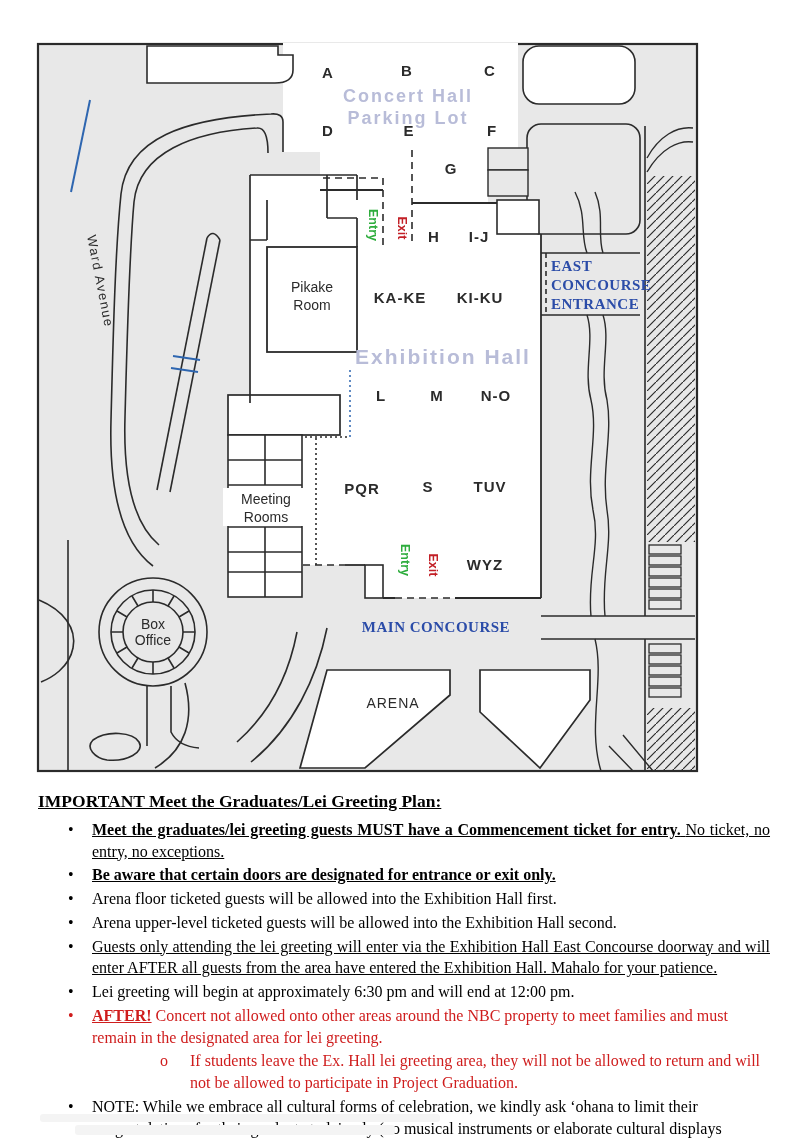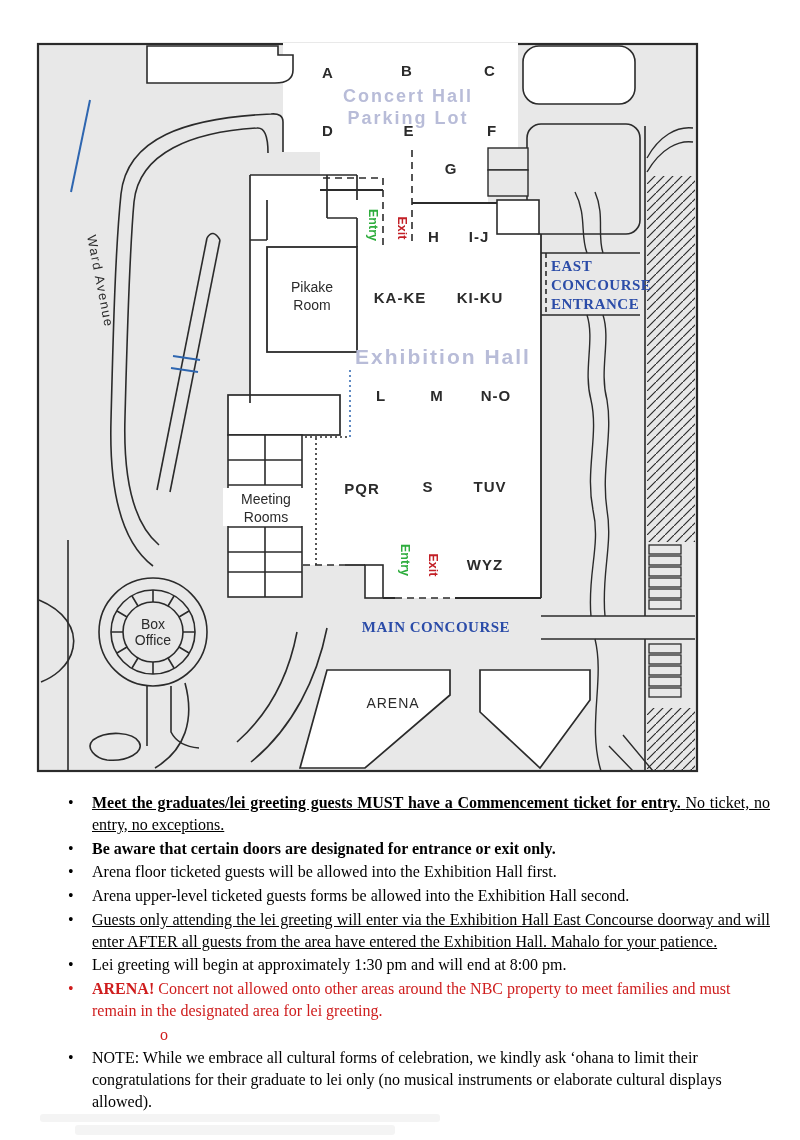--- a/index.html
+++ b/index.html
@@ -16,21 +16,21 @@
   .entry-lbl{font-family:"Liberation Sans",sans-serif;font-weight:bold;font-size:12.5px;}
   .ward{font-family:"Liberation Sans",sans-serif;font-size:13px;fill:#2b2b2b;letter-spacing:1.5px;}
   
   .notice{position:absolute;left:38px;top:790px;width:732px;font-size:16px;line-height:1.36;}
   .heading{font-size:17.5px;font-weight:bold;text-decoration:underline;margin:0 0 5px 0;}
   .bullet{display:flex;padding-left:30px;margin:2px 0;}
   .bullet .mk{flex:none;width:24px;}
   .bullet .tx{flex:1;}
   .sub{padding-left:122px;}
   .sub .mk{width:30px;}
-  .bold{font-weight:bold;}
+  .bold{font-weight:bold;text-decoration:underline;}
   .und{text-decoration:underline;}
   .red{color:#cf1d1d;}
   .justify{text-align:justify;}
   .ghost{position:absolute;background:#f4f4f4;border-radius:3px;}
 </style>
 </head>
 <body>
 
 <div class="map-wrap">
 <svg width="665" height="735" viewBox="0 0 665 735">
@@ -214,58 +214,60 @@
 
     <text class="entry-lbl" fill="#2ead3d" x="334" y="185" transform="rotate(90 334 185)">Entry</text>
     <text class="entry-lbl" fill="#c32027" x="363" y="188" transform="rotate(90 363 188)">Exit</text>
     <text class="entry-lbl" fill="#2ead3d" x="366" y="520" transform="rotate(90 366 520)">Entry</text>
     <text class="entry-lbl" fill="#c32027" x="394" y="525" transform="rotate(90 394 525)">Exit</text>
   </g>
 </svg>
 </div>
 
 <div class="notice">
+  <p class="heading">IMPORTANT Meet the Graduates/Lei Greeting Plan:</p>
 
   <div class="bullet justify">
     <span class="mk">•</span>
     <span class="tx"><span class="und"><span class="bold">Meet the graduates/lei greeting guests MUST have a Commencement ticket for entry.</span> <span>No ticket, no entry, no exceptions.</span></span></span>
   </div>
 
   <div class="bullet">
     <span class="mk">•</span>
     <span class="tx bold">Be aware that certain doors are designated for entrance or exit only.</span>
   </div>
 
   <div class="bullet">
     <span class="mk">•</span>
     <span class="tx">Arena floor ticketed guests will be allowed into the Exhibition Hall first.</span>
   </div>
 
   <div class="bullet">
     <span class="mk">•</span>
-    <span class="tx">Arena upper-level ticketed guests forms be allowed into the Exhibition Hall second.</span>
+    <span class="tx">Arena upper-level ticketed guests will be allowed into the Exhibition Hall second.</span>
   </div>
 
   <div class="bullet justify">
     <span class="mk">•</span>
     <span class="tx und">Guests only attending the lei greeting will enter via the Exhibition Hall East Concourse doorway and will enter AFTER all guests from the area have entered the Exhibition Hall. Mahalo for your patience.</span>
   </div>
 
   <div class="bullet">
     <span class="mk">•</span>
-    <span class="tx">Lei greeting will begin at approximately 1:30 pm and will end at 8:00 pm.</span>
+    <span class="tx">Lei greeting will begin at approximately 6:30 pm and will end at 12:00 pm.</span>
   </div>
 
   <div class="bullet red">
     <span class="mk">•</span>
-    <span class="tx"><span class="bold">ARENA!</span> <span>Concert not allowed onto other areas around the NBC property to meet families and must remain in the designated area for lei greeting.</span></span>
+    <span class="tx"><span class="bold">AFTER!</span> <span>Concert not allowed onto other areas around the NBC property to meet families and must remain in the designated area for lei greeting.</span></span>
   </div>
 
   <div class="bullet sub red">
     <span class="mk">o</span>
+    <span class="tx">If students leave the Ex. Hall lei greeting area, they will not be allowed to return and will not be allowed to participate in Project Graduation.</span>
   </div>
 
   <div class="bullet">
     <span class="mk">•</span>
     <span class="tx">NOTE: While we embrace all cultural forms of celebration, we kindly ask ‘ohana to limit their congratulations for their graduate to lei only (no musical instruments or elaborate cultural displays allowed).</span>
   </div>
 </div>
 
 <div class="ghost" style="top:1114px;left:40px;width:400px;height:8px;"></div>
 <div class="ghost" style="top:1125px;left:75px;width:320px;height:10px;"></div>

